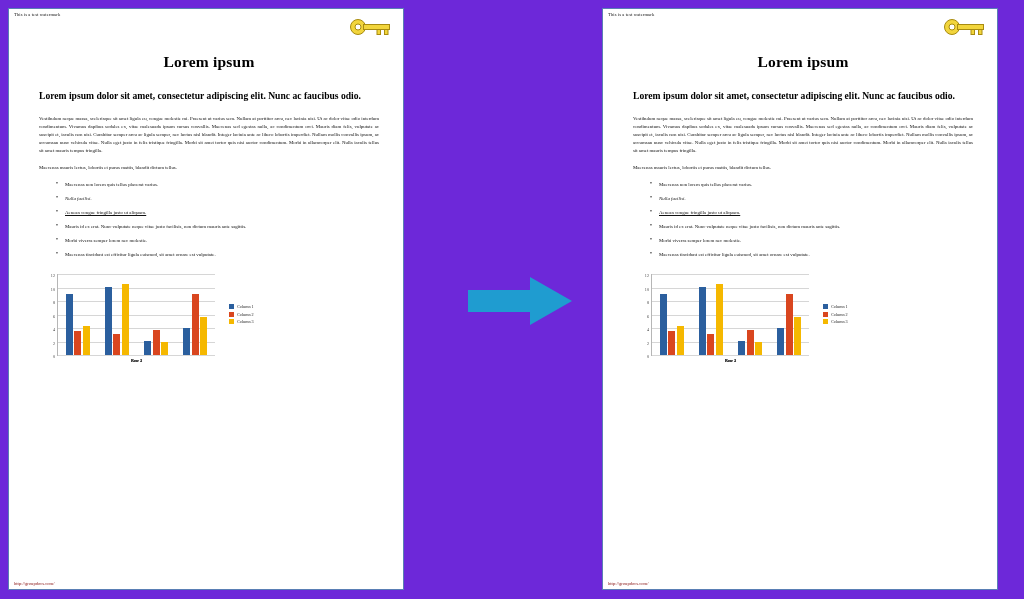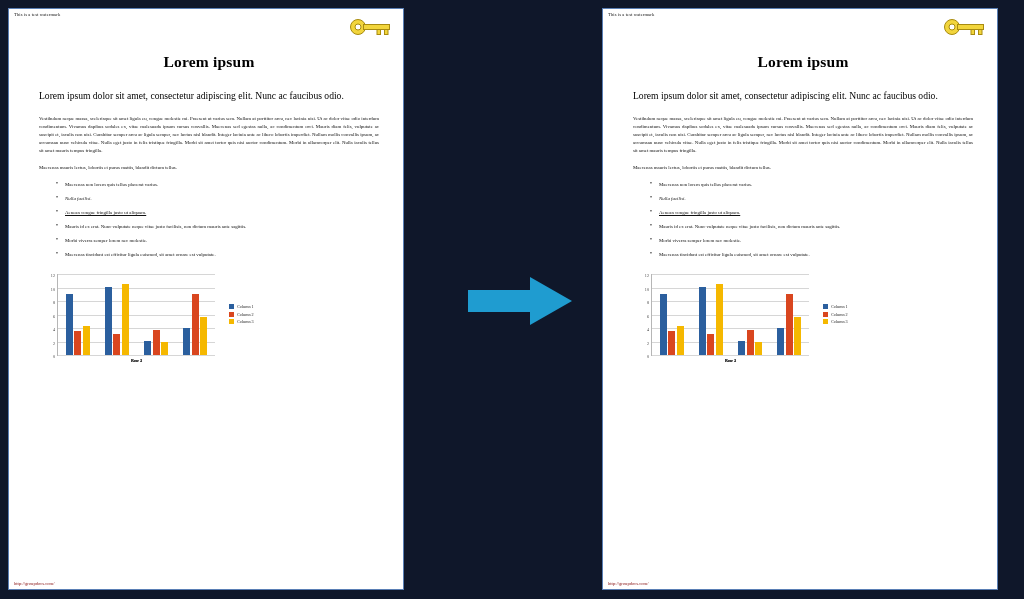--- a/index.html
+++ b/index.html
@@ -8,21 +8,21 @@
     background: #ffffff;
     width: 1024px;
     height: 599px;
     overflow: hidden;
     font-family: "Liberation Sans", sans-serif;
   }
   .stage {
     position: relative;
     width: 1024px;
     height: 599px;
-    background: #0f172a;
+    background: #6d28d9;
   }
   
   .page {
     position: absolute;
     top: 8px;
     width: 396px;
     height: 582px;
     background: #ffffff;
     border: 1px solid #5a7fb5;
     box-sizing: border-box;
@@ -68,21 +68,21 @@
   .doc h1 {
     font-size: 15.5px;
     text-align: center;
     margin: 0 0 18px 0;
     font-weight: bold;
     letter-spacing: .2px;
   }
   .doc h2 {
     font-size: 9.6px;
     margin: 0 0 12px 0;
-    font-weight: normal;
+    font-weight: bold;
     line-height: 1.42;
   }
   .doc p.body {
     font-size: 4.9px;
     line-height: 1.63;
     margin: 0 0 9px 0;
     text-align: justify;
     color: #111;
   }
   .doc ul {

